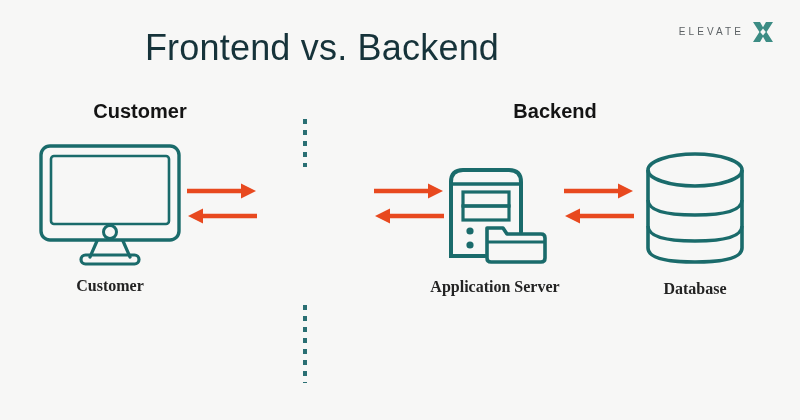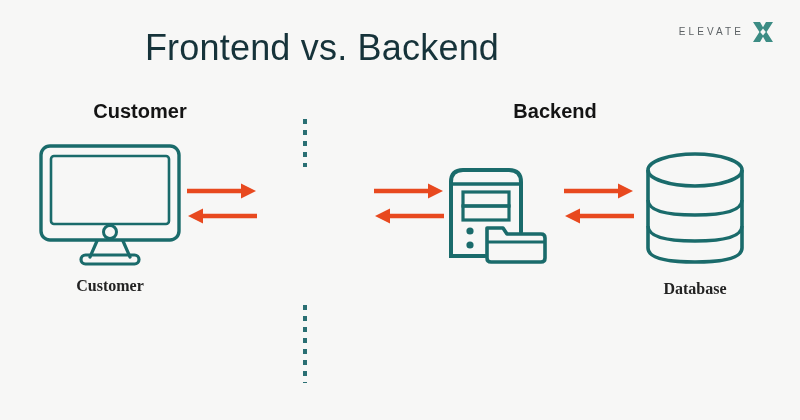--- a/index.html
+++ b/index.html
@@ -155,20 +155,21 @@
       <path d="M14 24 Q14 12 26 12 L72 12 Q84 12 84 24 L84 74" fill="none" stroke="#1a6b6b" stroke-width="4" stroke-linecap="round"></path>
       <path d="M14 24 L14 98 L48 98" fill="none" stroke="#1a6b6b" stroke-width="4" stroke-linecap="round"></path>
       <line x1="14" y1="26" x2="84" y2="26" stroke="#1a6b6b" stroke-width="3.4"></line>
       <rect x="26" y="34" width="46" height="14" fill="none" stroke="#1a6b6b" stroke-width="3.2"></rect>
       <rect x="26" y="48" width="46" height="14" fill="none" stroke="#1a6b6b" stroke-width="3.2"></rect>
       <circle cx="33" cy="73" r="3.6" fill="#1a6b6b"></circle>
       <circle cx="33" cy="87" r="3.6" fill="#1a6b6b"></circle>
       <path d="M50 70 L66 70 L70 76 L104 76 Q108 76 108 80 L108 100 Q108 104 104 104 L54 104 Q50 104 50 100 Z" fill="#f7f7f6" stroke="#1a6b6b" stroke-width="3.6" stroke-linejoin="round"></path>
       <path d="M50 84 L108 84" fill="none" stroke="#1a6b6b" stroke-width="3.2"></path>
     </svg>
+    <div class="node-caption">Application Server</div>
   </div>
 
   <div class="node" id="node-database">
     <svg class="node-art" width="130" height="122" viewBox="0 0 130 122">
       <path d="M18 22 L18 100 Q18 114 65 114 Q112 114 112 100 L112 22" fill="none" stroke="#1a6b6b" stroke-width="3.6"></path>
       <ellipse cx="65" cy="22" rx="47" ry="16" fill="none" stroke="#1a6b6b" stroke-width="3.6"></ellipse>
       <path d="M18 52 Q18 67 65 67 Q112 67 112 52" fill="none" stroke="#1a6b6b" stroke-width="3.4"></path>
       <path d="M18 78 Q18 93 65 93 Q112 93 112 78" fill="none" stroke="#1a6b6b" stroke-width="3.4"></path>
     </svg>
     <div class="node-caption">Database</div>

